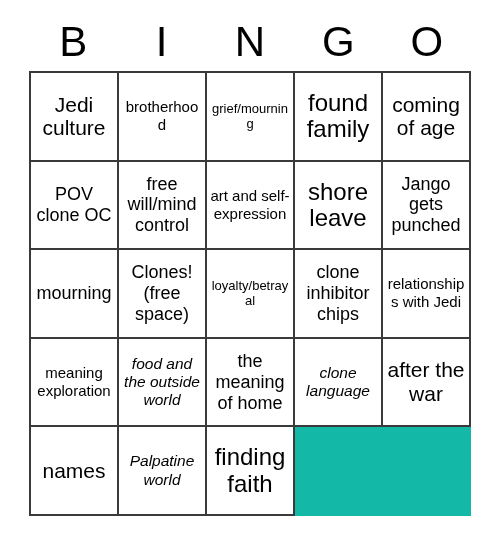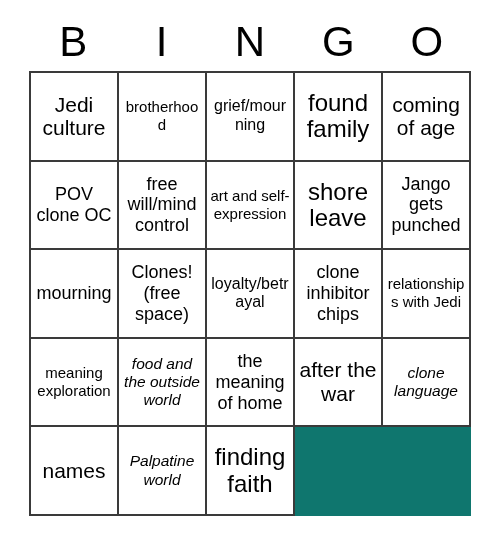--- a/index.html
+++ b/index.html
@@ -51,21 +51,21 @@
     left: 29px;
     top: 71px;
     width: 442px;
     height: 445px;
     box-sizing: border-box;
     border-top: 2px solid #3a3a3a;
     border-left: 2px solid #3a3a3a;
     display: grid;
     grid-template-columns: repeat(5, 1fr);
     grid-template-rows: repeat(5, 1fr);
-    background: #0f766e;
+    background: #14b8a6;
   }
 
   .bingo-cell {
     box-sizing: border-box;
     border-right: 2px solid #3a3a3a;
     border-bottom: 2px solid #3a3a3a;
     display: flex;
     align-items: center;
     justify-content: center;
     text-align: center;
@@ -77,21 +77,21 @@
   .cell-text {
     display: block;
     width: 100%;
     line-height: 1.12;
     word-wrap: break-word;
     overflow-wrap: break-word;
     hyphens: none;
   }
 
   
-  .fs-xs   { font-size: 16px; line-height: 1.18; }
+  .fs-xs   { font-size: 13px; line-height: 1.18; }
   .fs-sm   { font-size: 15px;   line-height: 1.2;  }
   .fs-md   { font-size: 15.5px; line-height: 1.18; font-style: italic; }
   .fs-lg   { font-size: 18px;   line-height: 1.16; }
   .fs-xl   { font-size: 21px;   line-height: 1.13; }
   .fs-xxl  { font-size: 24px;   line-height: 1.1;  }
 </style>
 </head>
 <body>
 
 <div id="bingo-card">
@@ -153,24 +153,24 @@
       <div class="bingo-cell">
         <span class="cell-text fs-sm">meaning exploration</span>
       </div>
       <div class="bingo-cell">
         <span class="cell-text fs-md">food and the outside world</span>
       </div>
       <div class="bingo-cell">
         <span class="cell-text fs-lg">the meaning of home</span>
       </div>
       <div class="bingo-cell">
-        <span class="cell-text fs-xl">after the war</span>
+        <span class="cell-text fs-md">clone language</span>
       </div>
       <div class="bingo-cell">
-        <span class="cell-text fs-md">clone language</span>
+        <span class="cell-text fs-xl">after the war</span>
       </div>
       <div class="bingo-cell">
         <span class="cell-text fs-xl">names</span>
       </div>
       <div class="bingo-cell">
         <span class="cell-text fs-md">Palpatine world</span>
       </div>
       <div class="bingo-cell">
         <span class="cell-text fs-xxl">finding faith</span>
       </div>

